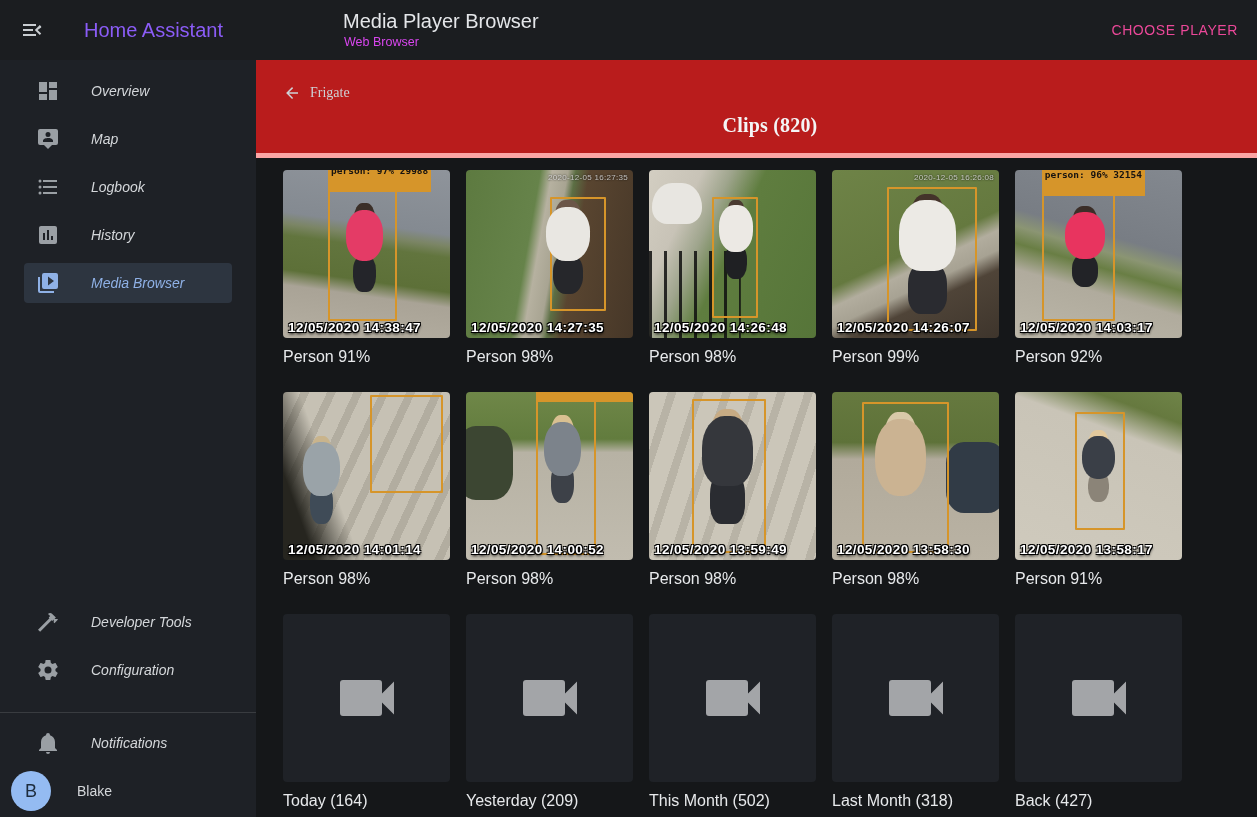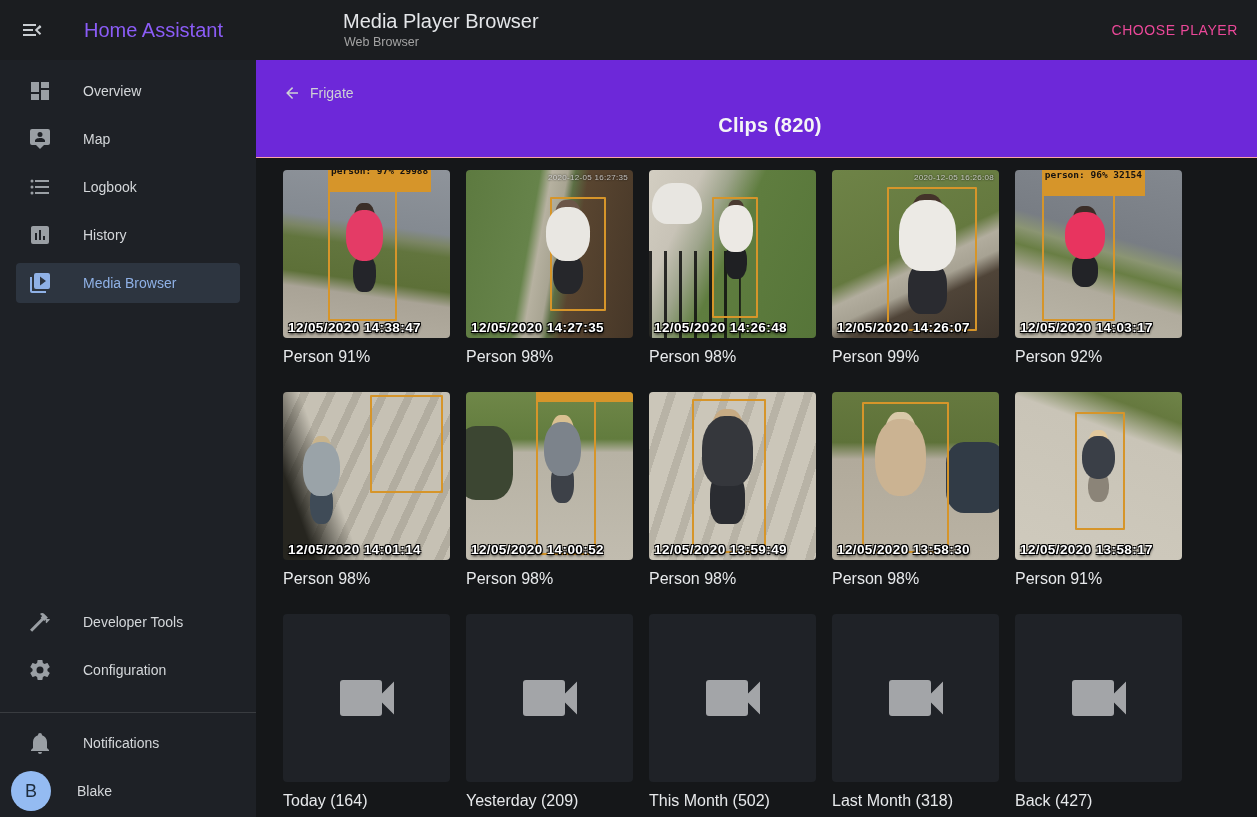--- a/index.html
+++ b/index.html
@@ -13,34 +13,34 @@
 
   
   .topbar{
     position:absolute; top:0; left:0; right:0; height:60px;
     background:#1b1d20; display:flex; align-items:center; z-index:20;
   }
   .menu-btn{ margin-left:20px; width:24px; height:24px; color:#c9cdd1; cursor:pointer; }
   .ha-title{ margin-left:40px; font-size:20px; font-weight:400; color:#8b5cf6; }
   .player-block{ position:absolute; left:343px; top:9px; }
   .player-title{ font-size:20px; font-weight:400; color:#e4e6e9; line-height:24px; }
-  .player-sub{ font-size:12.5px; color:#a3a3a3; margin-top:2px; margin-left:1px; }
+  .player-sub{ font-size:12.5px; color:#d946ef; margin-top:2px; margin-left:1px; }
   .choose-player{
     position:absolute; right:11px; top:0; height:60px; display:flex; align-items:center;
     padding:0 8px; font-size:14px; font-weight:500; letter-spacing:.6px;
     color:#ec4899; text-transform:uppercase; cursor:pointer; border-radius:4px;
   }
 
   
   .sidebar{
     position:absolute; top:60px; left:0; width:256px; bottom:0;
     background:#1e2126; z-index:10;
   }
   .nav-group{ padding-top:7px; }
-  .nav-item{ height:48px; padding:4px 16px; cursor:pointer; }
+  .nav-item{ height:48px; padding:4px 24px; cursor:pointer;font-style:italic; }
   .nav-inner{
     height:40px; border-radius:4px; display:flex; align-items:center; padding-left:12px;
   }
   .nav-icon{ width:24px; height:24px; color:#9a9fa4; flex:none; }
   .nav-label{ margin-left:31px; font-size:14px; font-weight:500; color:#d4d7da; }
   .nav-item.selected .nav-inner{ background:rgba(140,177,230,.14); }
   .nav-item.selected .nav-icon{ color:#8fb1e6; }
   .nav-item.selected .nav-label{ color:#8fb1e6; }
 
   .sidebar-bottom{ position:absolute; left:0; right:0; bottom:2px; }
@@ -52,22 +52,23 @@
   .avatar{
     width:40px; height:40px; border-radius:50%; background:#94bbf2; color:#1d2c3d;
     display:flex; align-items:center; justify-content:center;
     font-size:18px; font-weight:500; flex:none;
   }
   .user-name{ margin-left:26px; font-size:14px; font-weight:500; color:#d4d7da; }
 
   
   .content{ position:absolute; left:256px; top:60px; right:0; bottom:0; background:#151719; }
   .content-header{
-    height:98px; background:#6d28d9; padding-left:27px;
-    border-bottom:1px solid #fca5a5;
+    height:98px; background:#b91c1c; padding-left:27px;
+    border-bottom:5px solid #fca5a5;
+    font-family:Liberation Serif, serif;
   }
   .breadcrumb{
     display:inline-flex; align-items:center; gap:9px; padding-top:24px;
     color:#ced1d5; font-size:14px; cursor:pointer;
   }
   .breadcrumb .arrow{ width:18px; height:18px; color:#ced1d5; }
   .page-title{ margin-top:8px; font-size:20px; font-weight:700; color:#f4f5f6; letter-spacing:.2px;text-align:center; }
 
   .grid{
     padding:12px 27px 0; display:flex; flex-wrap:wrap; column-gap:24px;

